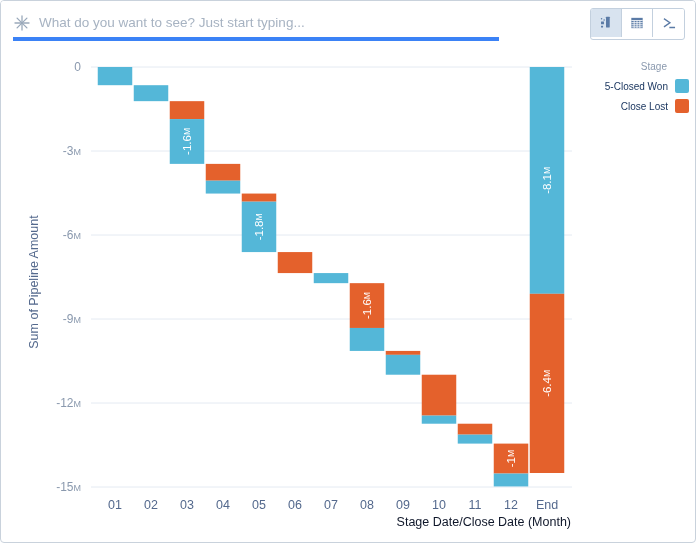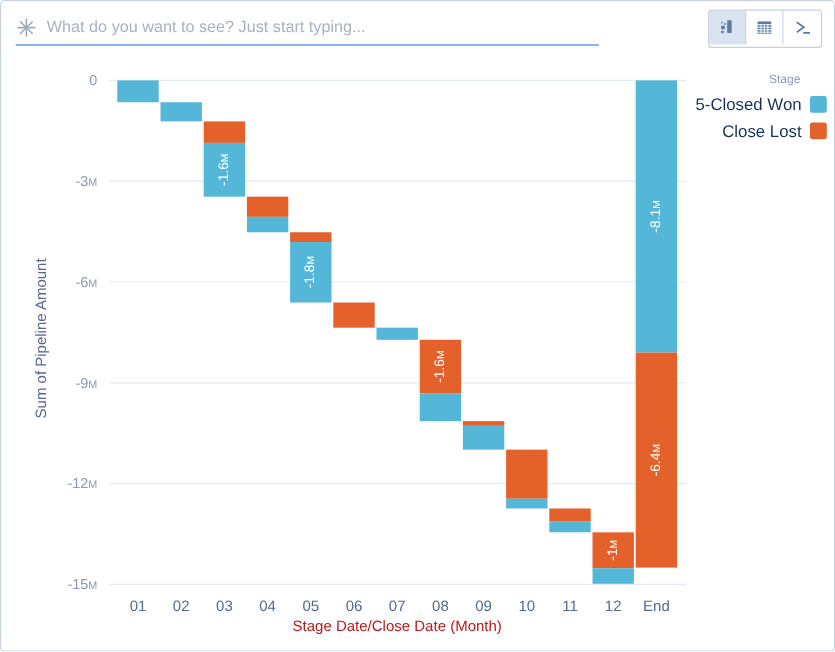--- a/index.html
+++ b/index.html
@@ -34,21 +34,21 @@
   }
 
   .search-wrap {
     position: absolute;
     left: 12px;
     top: 8px;
     width: 486px;
     height: 28px;
     display: flex;
     align-items: center;
-    border-bottom: 1px solid #3b82f6;
+    border-bottom: 4px solid #3b82f6;
   }
   .sparkle-icon {
     width: 18px;
     height: 18px;
     margin-right: 8px;
     flex: 0 0 auto;
     color: #9aa9bb;
   }
   .sparkle-icon svg { display: block; }
 
@@ -121,23 +121,23 @@
     font-size: 12.5px;
     color: #54698d;
     white-space: nowrap;
   }
 
   .x-axis-title {
     position: absolute;
     left: 90px;
     top: 470px;
     width: 480px;
-    text-align: center;
+    text-align: right;
     font-size: 12.5px;
-    color: #b91c1c;
+    color: #0f172a;
   }
 
   
   .legend {
     position: absolute;
     left: 560px;
     top: 16px;
     width: 128px;
   }
   .legend-title {
@@ -148,21 +148,21 @@
     margin-bottom: 7px;
   }
   .legend-row {
     display: flex;
     align-items: center;
     justify-content: flex-end;
     margin-bottom: 6px;
     cursor: pointer;
   }
   .legend-label {
-    font-size: 14px;
+    font-size: 10px;
     color: #16325c;
     margin-right: 7px;
     white-space: nowrap;
   }
   .legend-swatch {
     width: 14px;
     height: 14px;
     border-radius: 2px;
     flex: 0 0 auto;
   }

